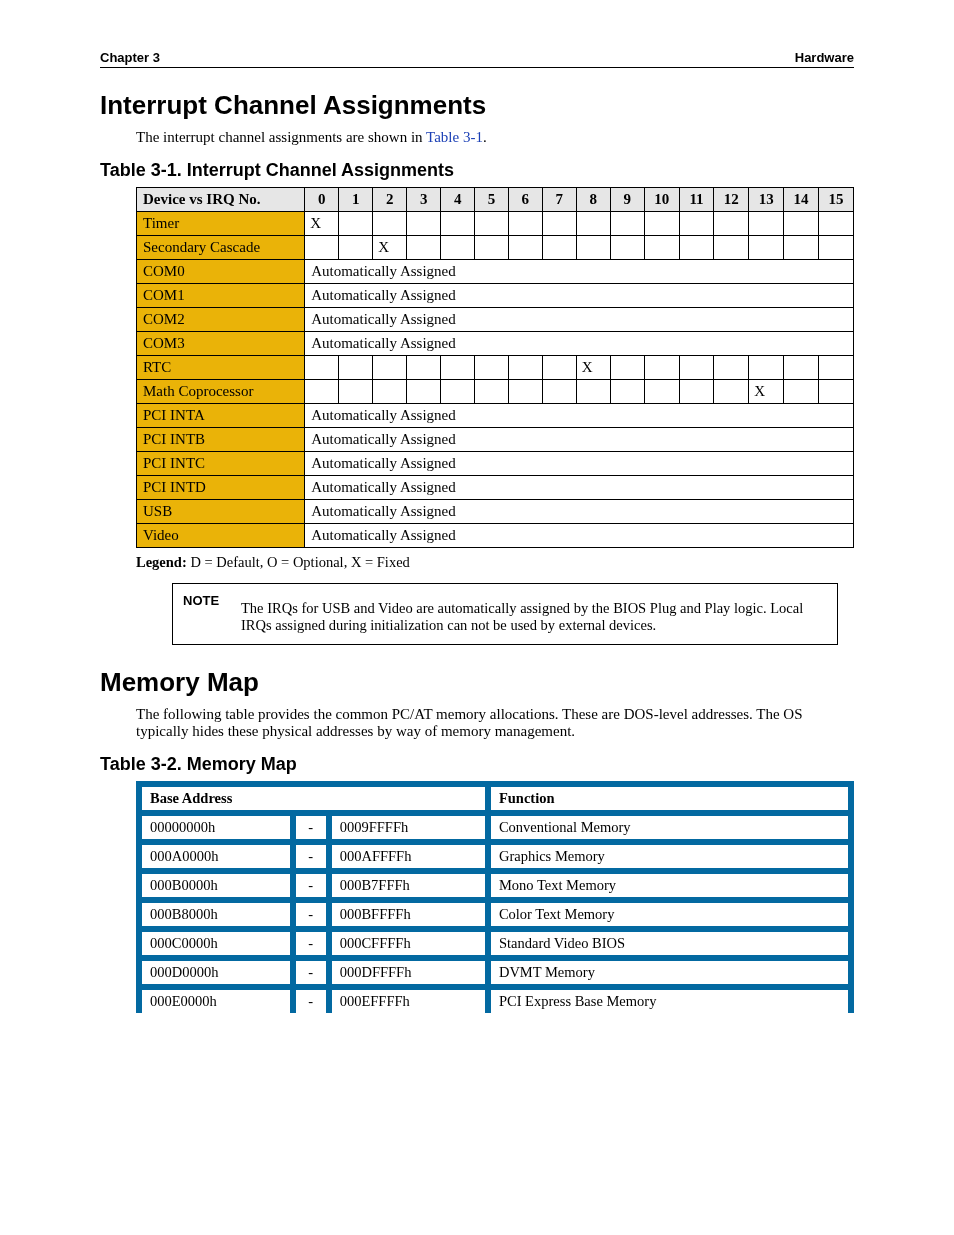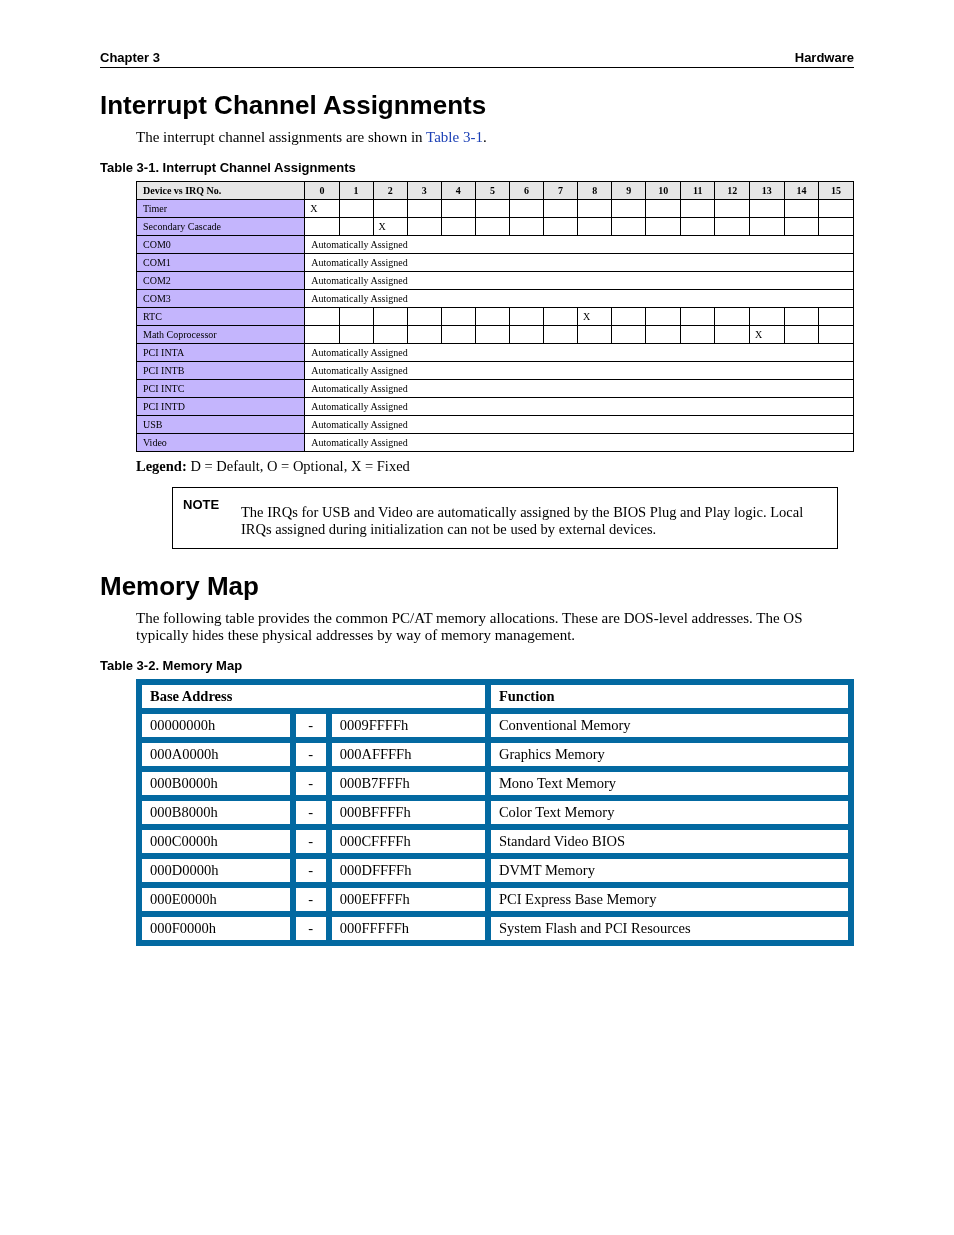--- a/index.html
+++ b/index.html
@@ -35,47 +35,47 @@
     margin: 0 0 8px 0;
   }
   .intro {
     font-size: 15px;
     margin: 0 0 14px 36px;
   }
   .intro a { color: #1a3fb5; text-decoration: none; }
   .table-caption {
     font-family: Arial, Helvetica, sans-serif;
     font-weight: bold;
-    font-size: 13px;
+    font-size: 18px;
     margin: 0 0 6px 0;
   }
   
   table.irq {
     border-collapse: collapse;
     margin: 0 0 6px 36px;
     width: calc(100% - 36px);
-    font-size: 10px;
+    font-size: 15px;
   }
   table.irq th, table.irq td {
     border: 1px solid #000;
     padding: 3px 6px;
     text-align: left;
     vertical-align: middle;
   }
   table.irq th {
     background: #e6e6e6;
     font-weight: bold;
     font-family: "Times New Roman", Times, serif;
   }
   table.irq th.num {
     text-align: center;
     width: 23px;
   }
   table.irq td.device {
-    background: #c4b5fd;
+    background: #eab308;
   }
   table.irq td.cell {
     text-align: left;
     padding-left: 5px;
     width: 23px;
   }
   .legend {
     font-size: 14.5px;
     margin: 0 0 12px 36px;
   }

